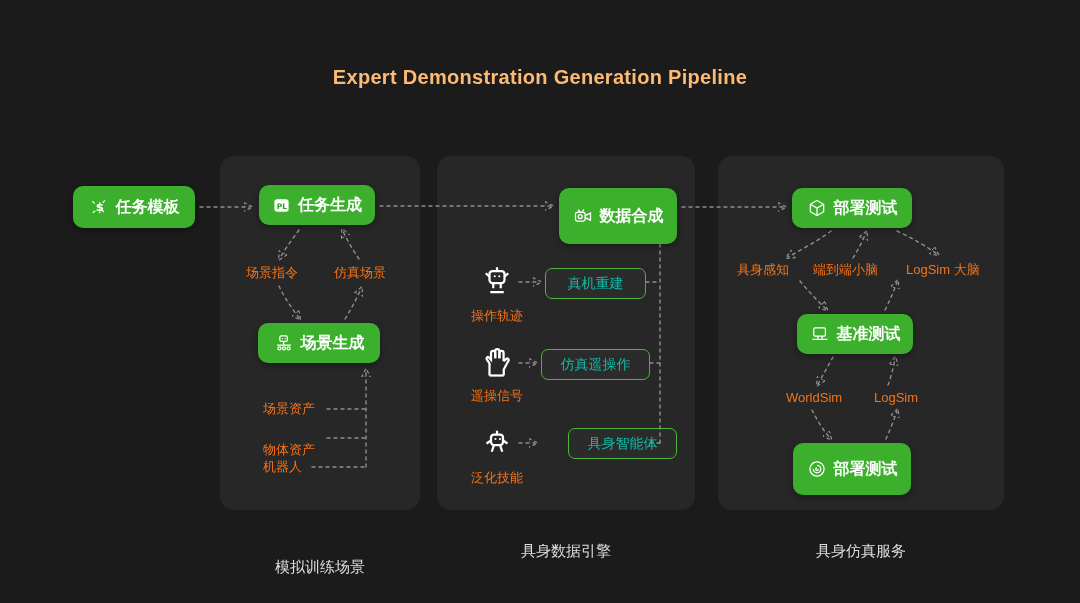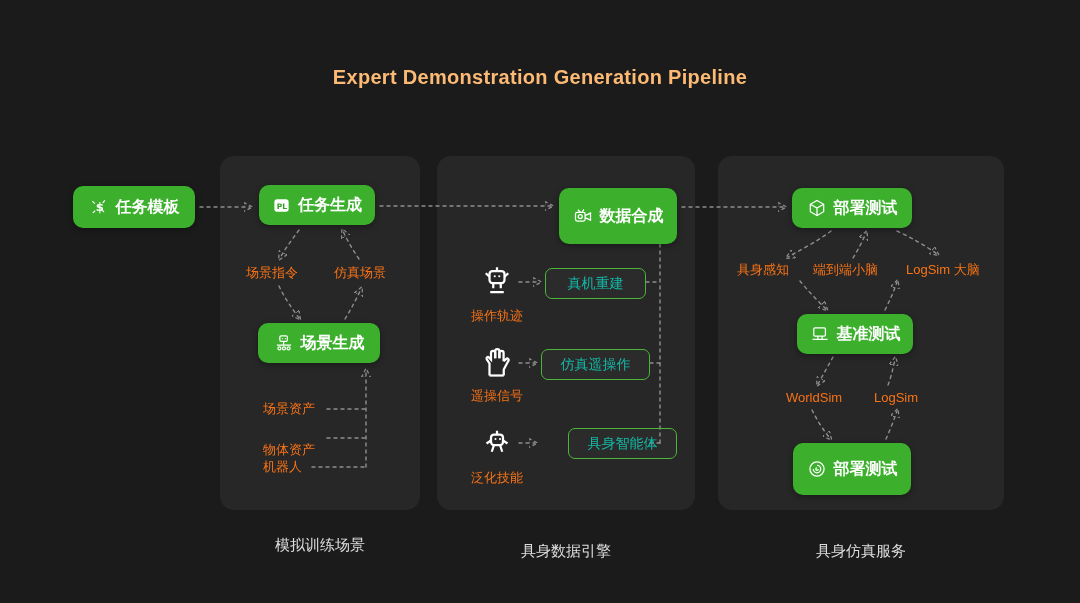--- a/index.html
+++ b/index.html
@@ -31,21 +31,21 @@
   #t-brain1{left:737px;top:261px;} #t-brain2{left:813px;top:261px;} #t-brain3{left:906px;top:261px;}
   #t-ws{left:786px;top:390px;} #t-ls{left:874px;top:390px;}
   .obox{position:absolute;display:flex;align-items:center;justify-content:center;
         border:1px solid #4db539;border-radius:7px;color:#14b8a6;font-size:14px;background:rgba(255,255,255,0.02);}
   #ob1{left:545px;top:268px;width:99px;height:29px;}
   #ob2{left:541px;top:349px;width:107px;height:29px;}
   #ob3{left:568px;top:428px;width:107px;height:29px;}
   .ricon{position:absolute;width:36px;height:36px;}
   #ri1{left:479px;top:262px;} #ri2{left:479px;top:344px;} #ri3{left:479px;top:424px;}
   .caption{position:absolute;text-align:center;color:#dedede;font-size:15px;}
-  #cap1{left:220px;width:200px;top:536px;}
+  #cap1{left:220px;width:200px;top:558px;}
   #cap2{left:437px;width:258px;top:542px;}
   #cap3{left:718px;width:286px;top:542px;}
   .connectors{position:absolute;left:0;top:0;width:1080px;height:603px;pointer-events:none;}
   .connectors path{fill:none;stroke:#8f8f8f;stroke-width:1.4;stroke-dasharray:3 4;stroke-linecap:round;}
 </style>
 </head>
 <body>
 
 <div class="canvas">
 

